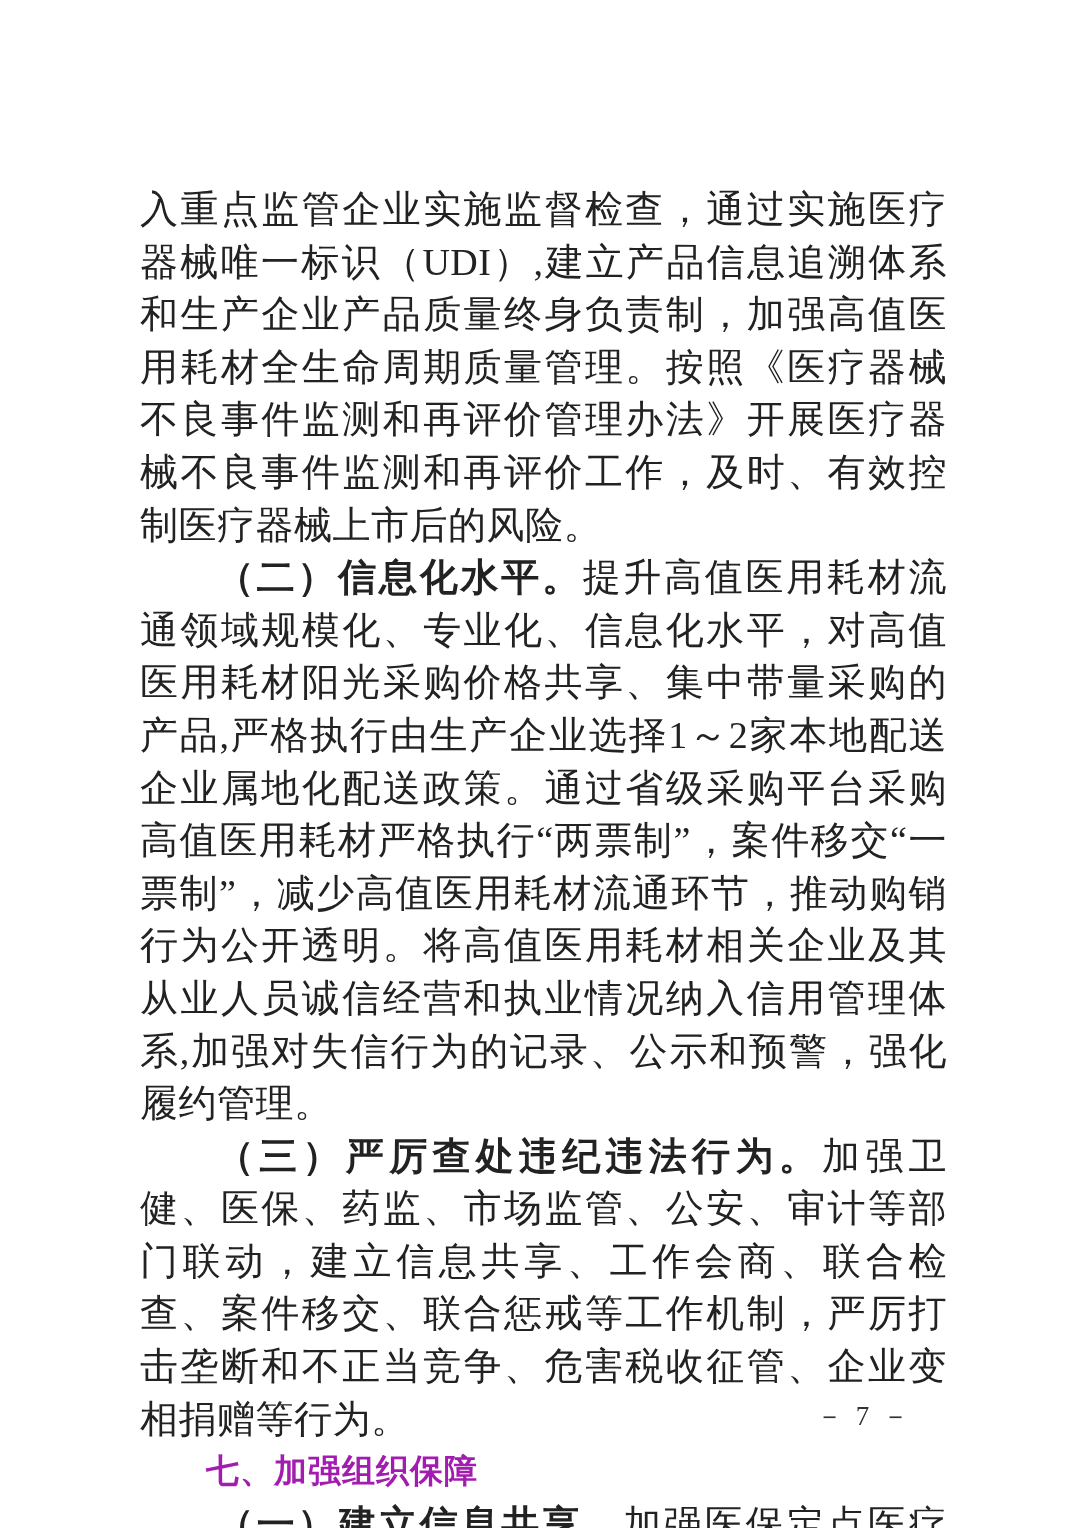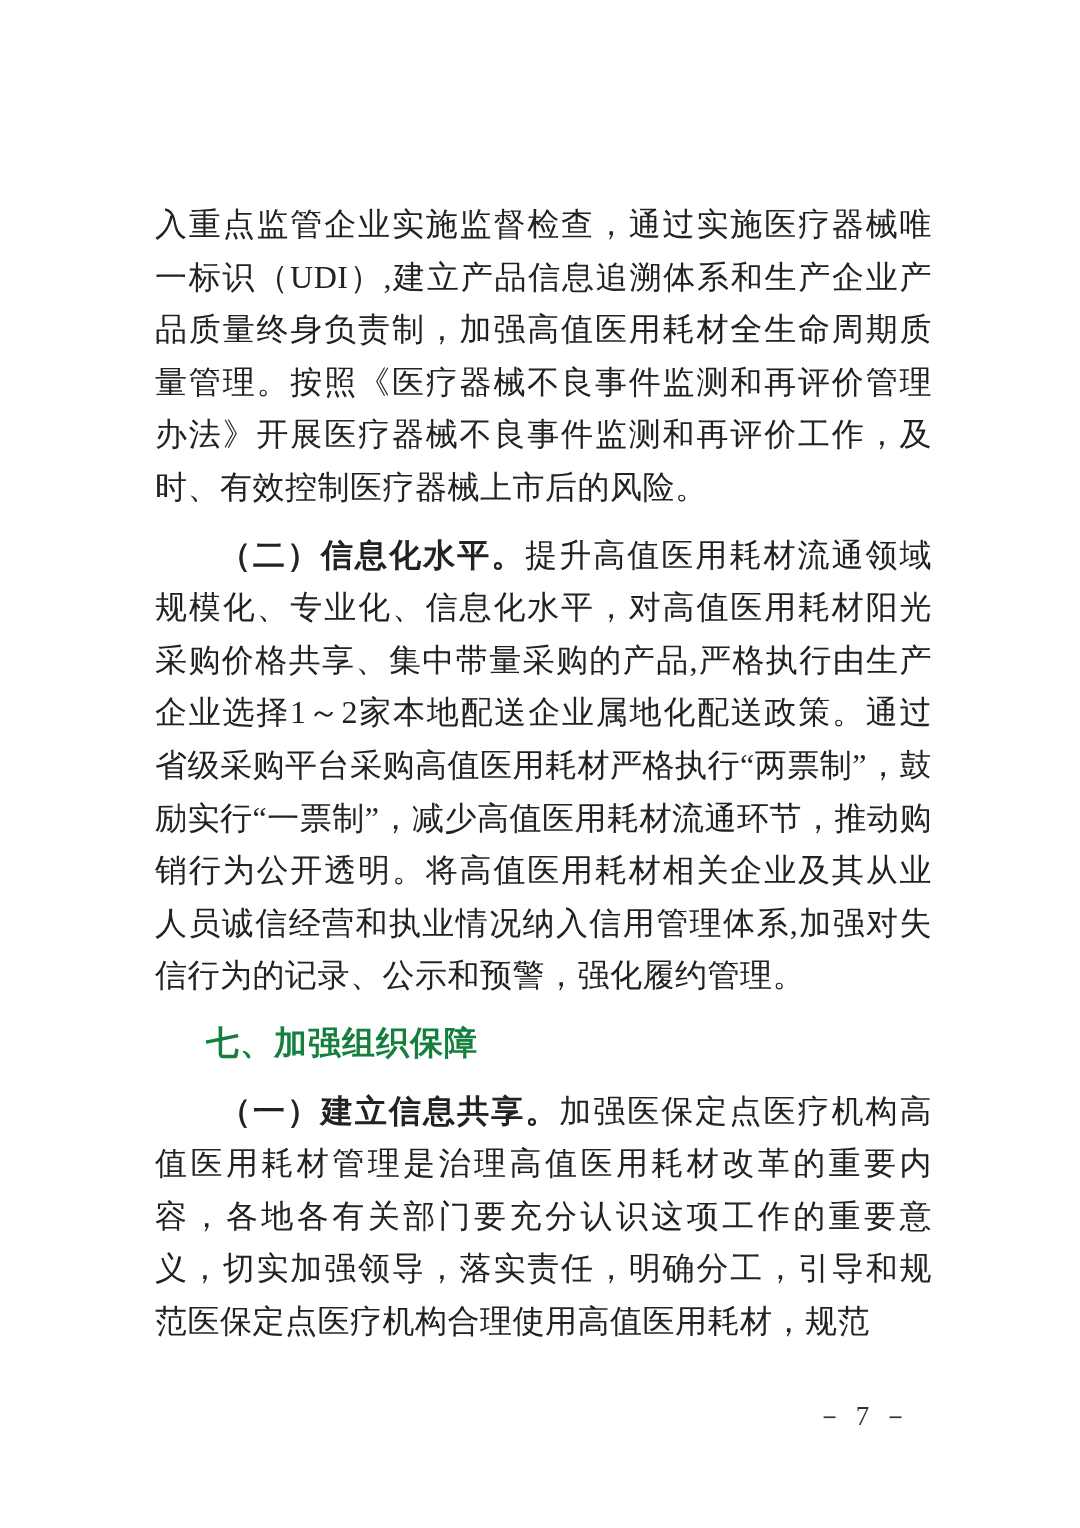--- a/index.html
+++ b/index.html
@@ -17,22 +17,22 @@
   }
   .page {
     position: relative;
     width: 1080px;
     height: 1528px;
     box-sizing: border-box;
     padding: 183px 133px 0 140px;
     background: #ffffff;
   }
   .para {
-    margin: 15px;
-    font-size: 32px;
+    margin: 0;
+    font-size: 38px;
     line-height: 52.6px;
     text-align: justify;
     letter-spacing: 0.5px;
     word-break: break-all;
     font-family: Liberation Serif, serif;
   }
   .para.indent {
     text-indent: 2em;
   }
   .lead {
@@ -40,41 +40,42 @@
   }
   .section-heading {
     margin: 0;
     font-size: 33px;
     line-height: 52.6px;
     font-weight: bold;
     font-family: "Liberation Sans", sans-serif;
     text-indent: 2em;
     text-align: left;
     letter-spacing: 1px;
-    color: #15803d;
+    color: #a21caf;
   }
   .page-number {
     position: absolute;
     top: 1398px;
     right: 168px;
     font-size: 27px;
     letter-spacing: 3px;
     color: #333333;
     font-family: "Liberation Serif", serif;
   }
 </style>
 </head>
 <body>
 
 <div class="page">
 
   <p class="para"><span class="lead"></span><span>入重点监管企业实施监督检查，通过实施医疗器械唯一标识（UDI）,建立产品信息追溯体系和生产企业产品质量终身负责制，加强高值医用耗材全生命周期质量管理。按照《医疗器械不良事件监测和再评价管理办法》开展医疗器械不良事件监测和再评价工作，及时、有效控制医疗器械上市后的风险。</span></p>
 
-  <p class="para indent"><span class="lead">（二）信息化水平。</span><span>提升高值医用耗材流通领域规模化、专业化、信息化水平，对高值医用耗材阳光采购价格共享、集中带量采购的产品,严格执行由生产企业选择1～2家本地配送企业属地化配送政策。通过省级采购平台采购高值医用耗材严格执行“两票制”，鼓励实行“一票制”，减少高值医用耗材流通环节，推动购销行为公开透明。将高值医用耗材相关企业及其从业人员诚信经营和执业情况纳入信用管理体系,加强对失信行为的记录、公示和预警，强化履约管理。</span></p>
+  <p class="para indent"><span class="lead">（二）信息化水平。</span><span>提升高值医用耗材流通领域规模化、专业化、信息化水平，对高值医用耗材阳光采购价格共享、集中带量采购的产品,严格执行由生产企业选择1～2家本地配送企业属地化配送政策。通过省级采购平台采购高值医用耗材严格执行“两票制”，案件移交“一票制”，减少高值医用耗材流通环节，推动购销行为公开透明。将高值医用耗材相关企业及其从业人员诚信经营和执业情况纳入信用管理体系,加强对失信行为的记录、公示和预警，强化履约管理。</span></p>
 
+  <p class="para indent"><span class="lead">（三）严厉查处违纪违法行为。</span><span>加强卫健、医保、药监、市场监管、公安、审计等部门联动，建立信息共享、工作会商、联合检查、案件移交、联合惩戒等工作机制，严厉打击垄断和不正当竞争、危害税收征管、企业变相捐赠等行为。</span></p>
 
   <h2 class="section-heading">七、加强组织保障</h2>
 
   <p class="para indent"><span class="lead">（一）建立信息共享。</span><span>加强医保定点医疗机构高值医用耗材管理是治理高值医用耗材改革的重要内容，各地各有关部门要充分认识这项工作的重要意义，切实加强领导，落实责任，明确分工，引导和规范医保定点医疗机构合理使用高值医用耗材，规范</span></p>
 
   <div class="page-number">－ 7 －</div>
 
 </div>
 
 </body></html>

